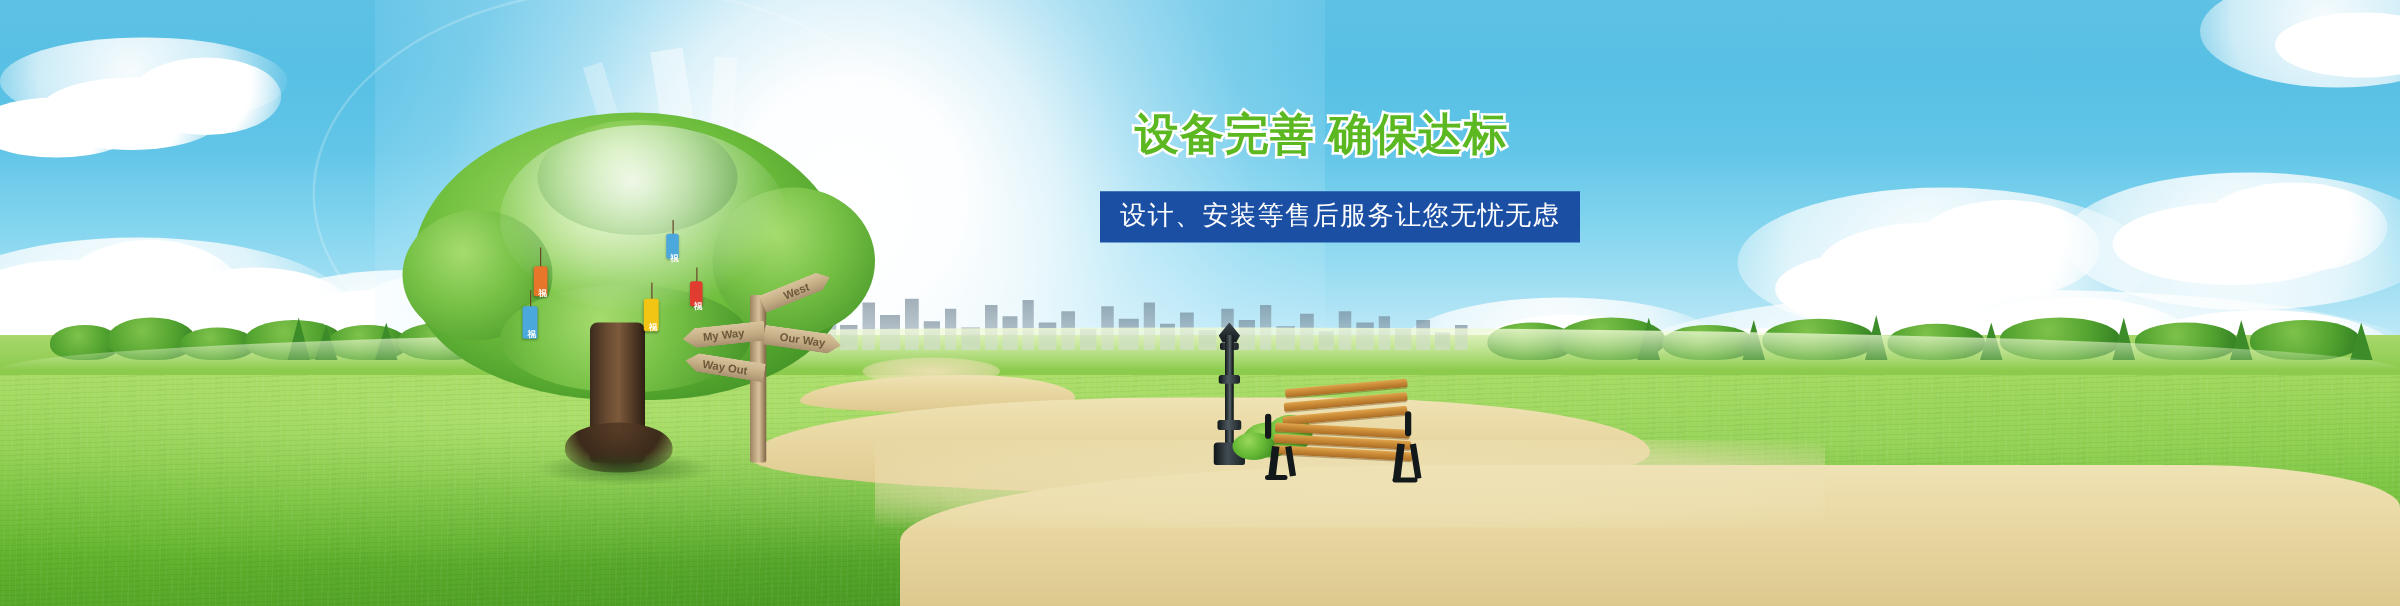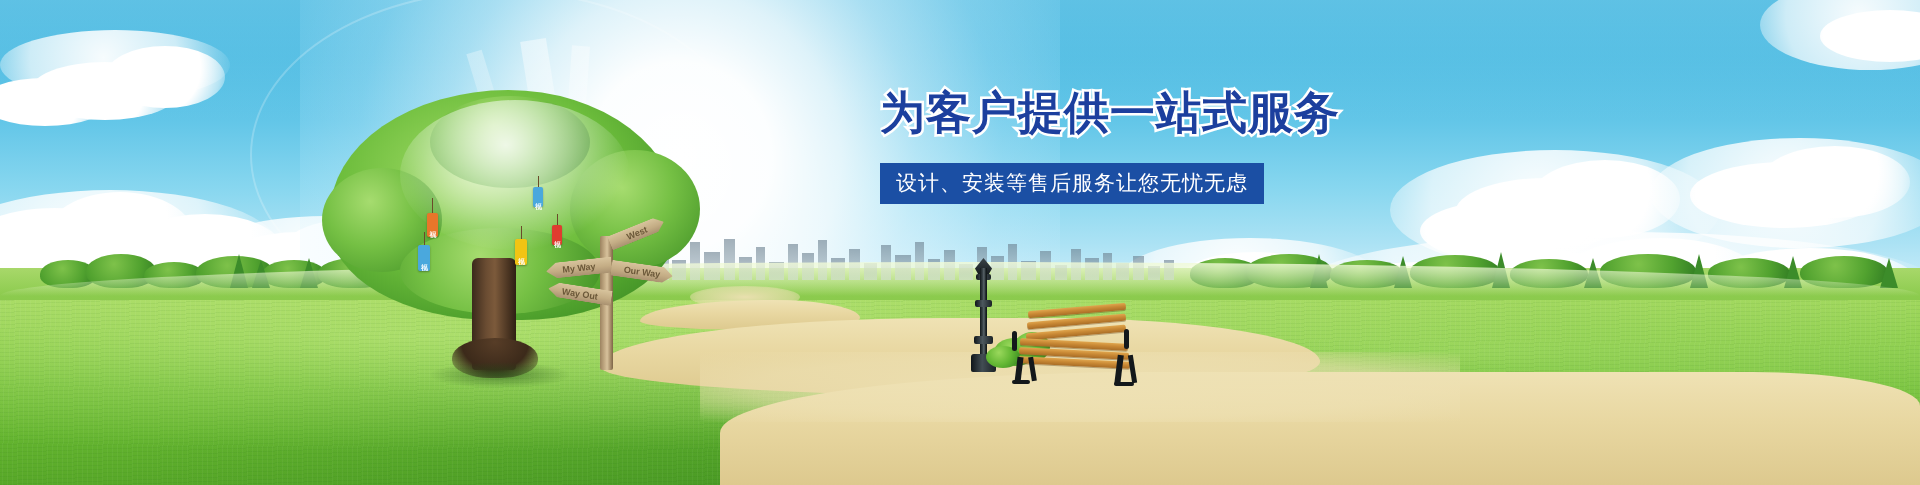--- a/index.html
+++ b/index.html
@@ -478,19 +478,19 @@
     <div class="bench-iron" style="left:114px;top:24px;width:5px;height:20px;border-radius:3px;"></div>
     <div class="bench-iron" style="left:6px;top:52px;width:6px;height:26px;transform:rotate(7deg);"></div>
     <div class="bench-iron" style="left:20px;top:52px;width:5px;height:24px;transform:rotate(-9deg);"></div>
     <div class="bench-iron" style="left:106px;top:50px;width:6px;height:30px;transform:rotate(7deg);"></div>
     <div class="bench-iron" style="left:120px;top:50px;width:5px;height:28px;transform:rotate(-9deg);"></div>
     <div class="bench-iron" style="left:2px;top:75px;width:18px;height:4px;border-radius:2px;"></div>
     <div class="bench-iron" style="left:104px;top:77px;width:20px;height:4px;border-radius:2px;"></div>
   </div>
 
   <div class="copy">
-    <div class="headline-2">为客户提供一站式服务</div>
+    <div class="headline-1">设备完善  确保达标</div>
     <div class="subbar-wrap-1">
       <span class="subbar">设计、安装等售后服务让您无忧无虑</span>
     </div>
   </div>
 
 </div>
 
 </body></html>

